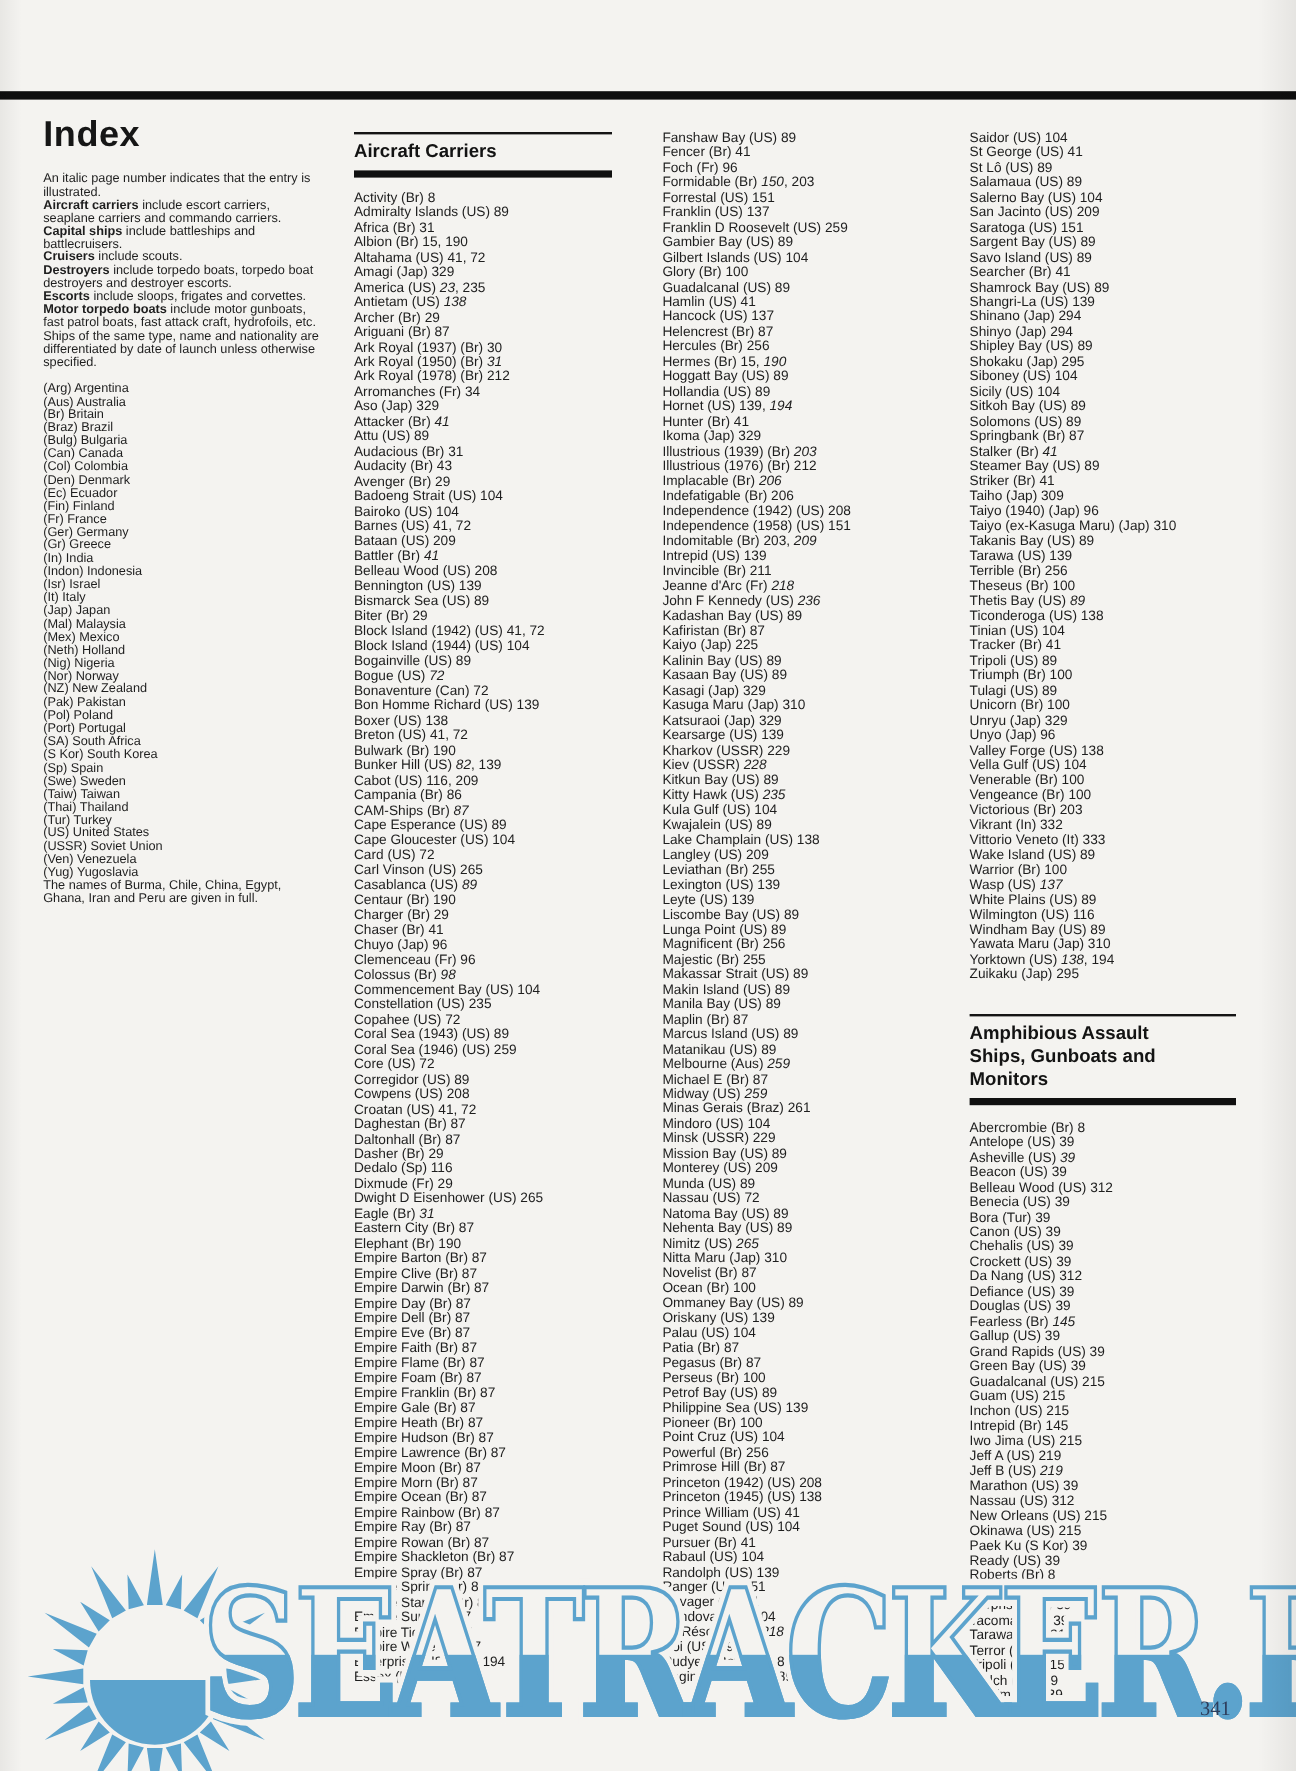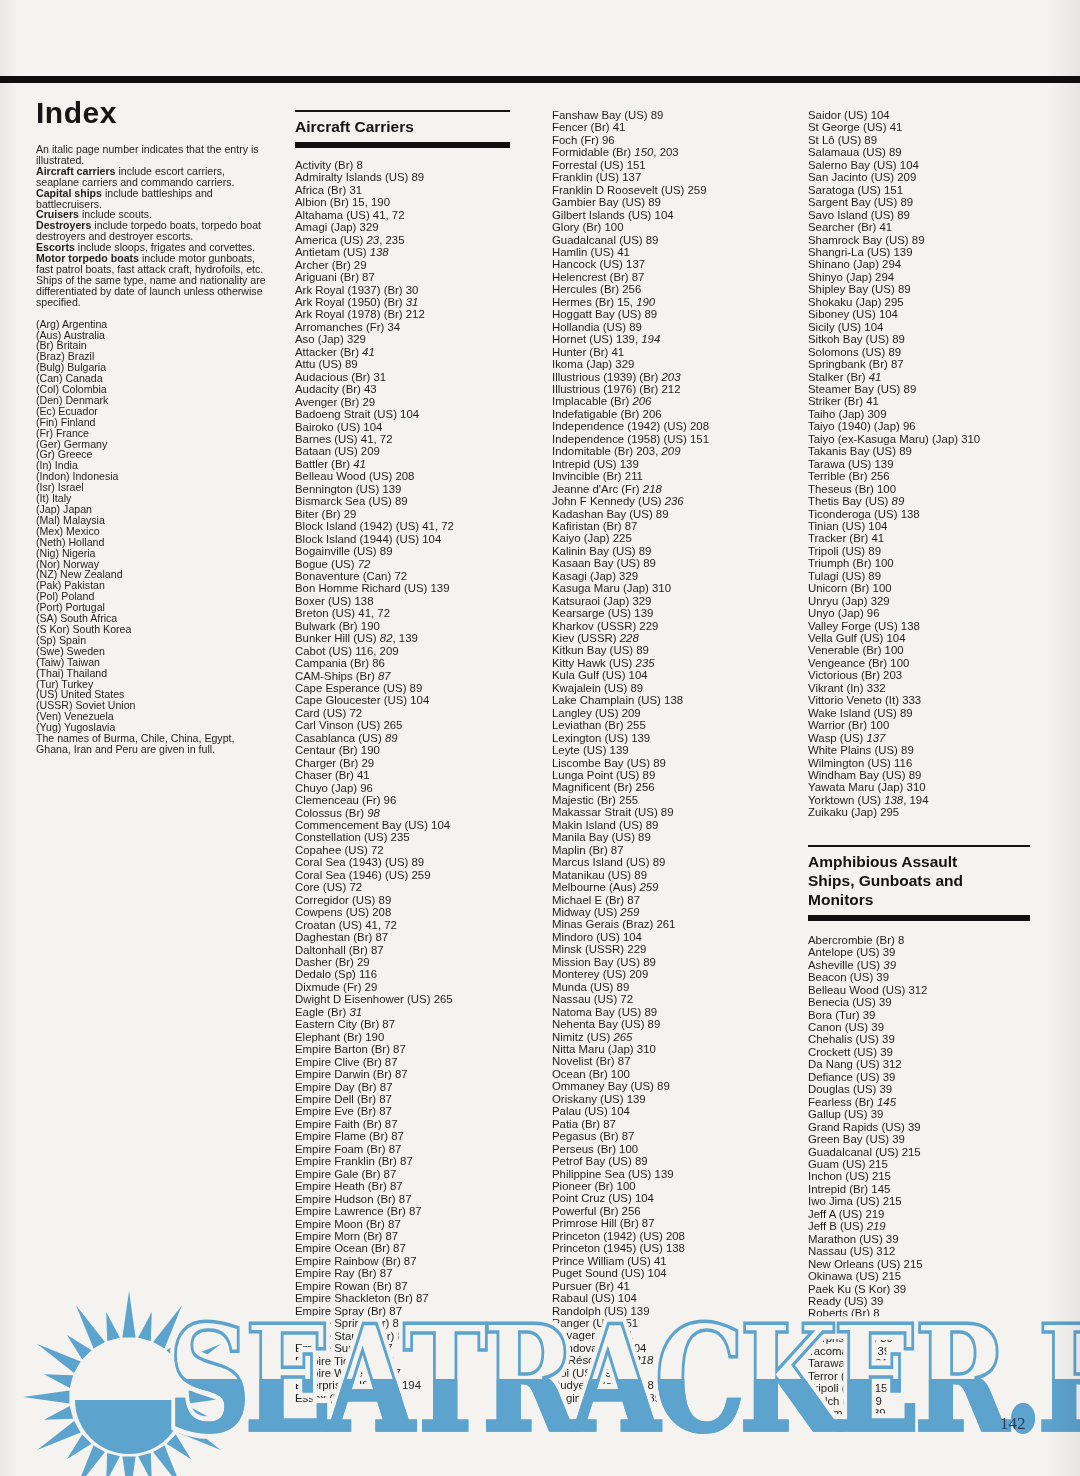--- a/index.html
+++ b/index.html
@@ -439,14 +439,14 @@
     <svg class="sun" width="214" height="214" viewBox="0 0 214 214">
       <path id="sun-rays" fill="#5ca3cd" d="M166.6,100.4L213.0,107.0L166.6,113.6ZM166.3,116.1L192.0,129.8L162.9,128.8ZM161.9,131.1L198.8,160.0L155.4,142.5ZM153.8,144.5L169.2,169.2L144.5,153.8ZM142.5,155.4L160.0,198.8L131.1,161.9ZM128.8,162.9L129.8,192.0L116.1,166.3ZM113.6,166.6L107.0,213.0L100.4,166.6ZM97.9,166.3L84.2,192.0L85.2,162.9ZM82.9,161.9L54.0,198.8L71.5,155.4ZM69.5,153.8L44.8,169.2L60.2,144.5ZM58.6,142.5L15.2,160.0L52.1,131.1ZM51.1,128.8L22.0,129.8L47.7,116.1ZM47.4,113.6L1.0,107.0L47.4,100.4ZM47.7,97.9L22.0,84.2L51.1,85.2ZM52.1,82.9L15.2,54.0L58.6,71.5ZM60.2,69.5L44.8,44.8L69.5,60.2ZM71.5,58.6L54.0,15.2L82.9,52.1ZM85.2,51.1L84.2,22.0L97.9,47.7ZM100.4,47.4L107.0,1.0L113.6,47.4ZM116.1,47.7L129.8,22.0L128.8,51.1ZM131.1,52.1L160.0,15.2L142.5,58.6ZM144.5,60.2L169.2,44.8L153.8,69.5ZM155.4,71.5L198.8,54.0L161.9,82.9ZM162.9,85.2L192.0,84.2L166.3,97.9Z"></path>
       <path fill="#5ca3cd" d="M53,110 A54 54 0 0 0 161,110 Z"></path>
     </svg>
     <div class="wm-text-wrap">
       <div class="wm-layer wm-halo">SEATRACKER.RU</div>
       <div class="wm-layer wm-blue">SEATRACKER.RU</div>
     </div>
   </div>
 
-  <div class="page-number">142</div>
+  <div class="page-number">341</div>
 </div>
 
 </body></html>

